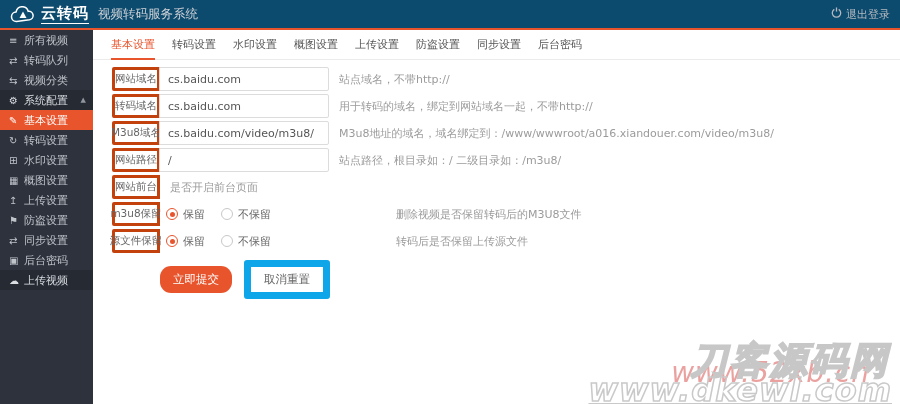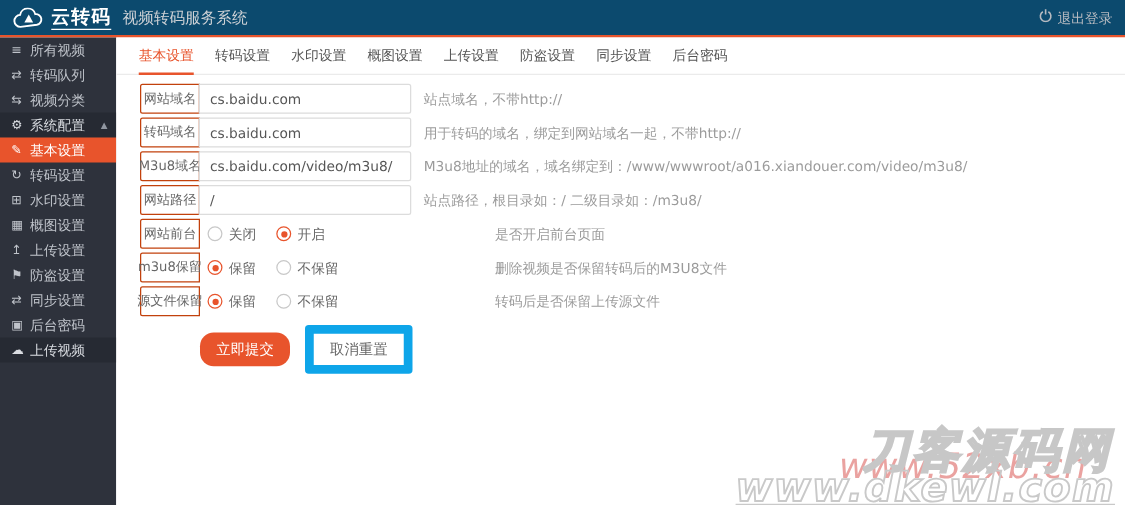--- a/index.html
+++ b/index.html
@@ -59,21 +59,21 @@
     border-bottom:1px solid #ebebeb;
   }
   .tab {
     font-size:11px; color:#555; line-height:29px; height:30px; cursor:pointer; white-space:nowrap;
   }
   .tab.active { color:#e8542c; border-bottom:2px solid #e8542c; }
 
   .form { padding:7px 0 0 19px; }
   .frow { display:flex; align-items:center; height:24px; margin-bottom:3px; }
   .flabel {
-    width:48px; height:24px; border:1px solid #c2410c; border-radius:2px 0 0 2px;
+    width:48px; height:24px; border:3px solid #c2410c; border-radius:2px 0 0 2px;
     display:flex; align-items:center; justify-content:center;
     font-size:10.5px; color:#666; background:#fff; white-space:nowrap; flex:none;text-align:center;
   }
   .finput {
     width:170px; height:24px; border:1px solid #dcdcdc; border-radius:0 2px 2px 0;
     margin-left:-1px; padding:0 8px; font-size:11px; color:#555; outline:none;
     font-family:"DejaVu Sans","Liberation Sans",sans-serif; flex:none; background:#fff;
   }
   .fhint { margin-left:10px; font-size:11px; color:#9b9b9b; white-space:nowrap; }
 
@@ -231,30 +231,20 @@
     </div>
 
     <div class="frow" data-name="field-site-path">
       <span class="flabel" data-name="site-path-label">网站路径</span>
       <input class="finput" type="text" data-name="site-path-input" value="/" style="">
       <span class="fhint" data-name="site-path-hint">站点路径，根目录如：/ 二级目录如：/m3u8/</span>
     </div>
 
     <div class="frow" data-name="field-site-frontend">
       <span class="flabel" data-name="site-frontend-label">网站前台</span>
-      <span class="rgroup" data-name="site-frontend-radio-group">
-        <span class="ropt" data-name="radio-option-off">
-          <span class="rdot" data-name="radio-icon"></span>
-          <span data-name="radio-label">关闭</span>
-        </span>
-        <span class="ropt checked" data-name="radio-option-on">
-          <span class="rdot" data-name="radio-icon"></span>
-          <span data-name="radio-label">开启</span>
-        </span>
-      </span>
       <span class="fhint" data-name="site-frontend-hint">是否开启前台页面</span>
     </div>
 
     <div class="frow" data-name="field-m3u8-keep">
       <span class="flabel" data-name="m3u8-keep-label">m3u8保留</span>
       <span class="rgroup" data-name="m3u8-keep-radio-group">
         <span class="ropt checked" data-name="radio-option-keep">
           <span class="rdot" data-name="radio-icon"></span>
           <span data-name="radio-label">保留</span>
         </span>

